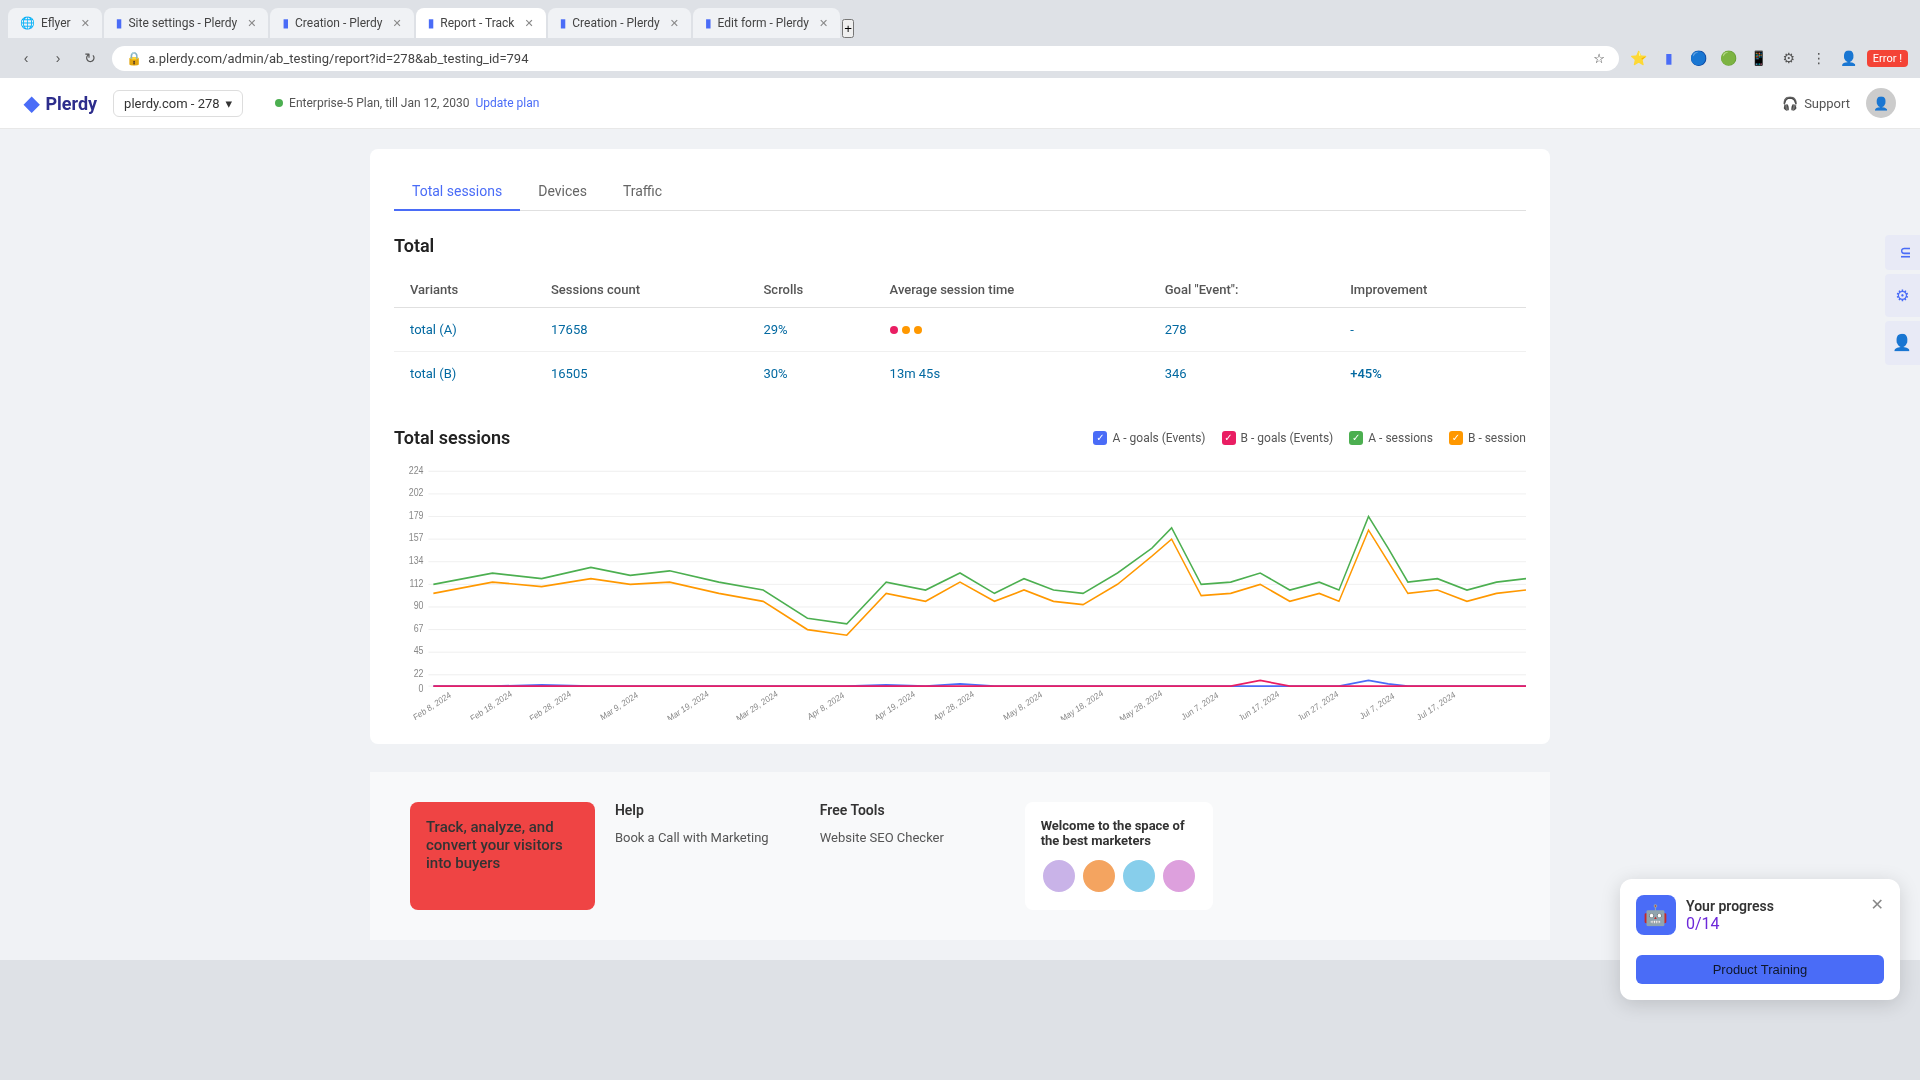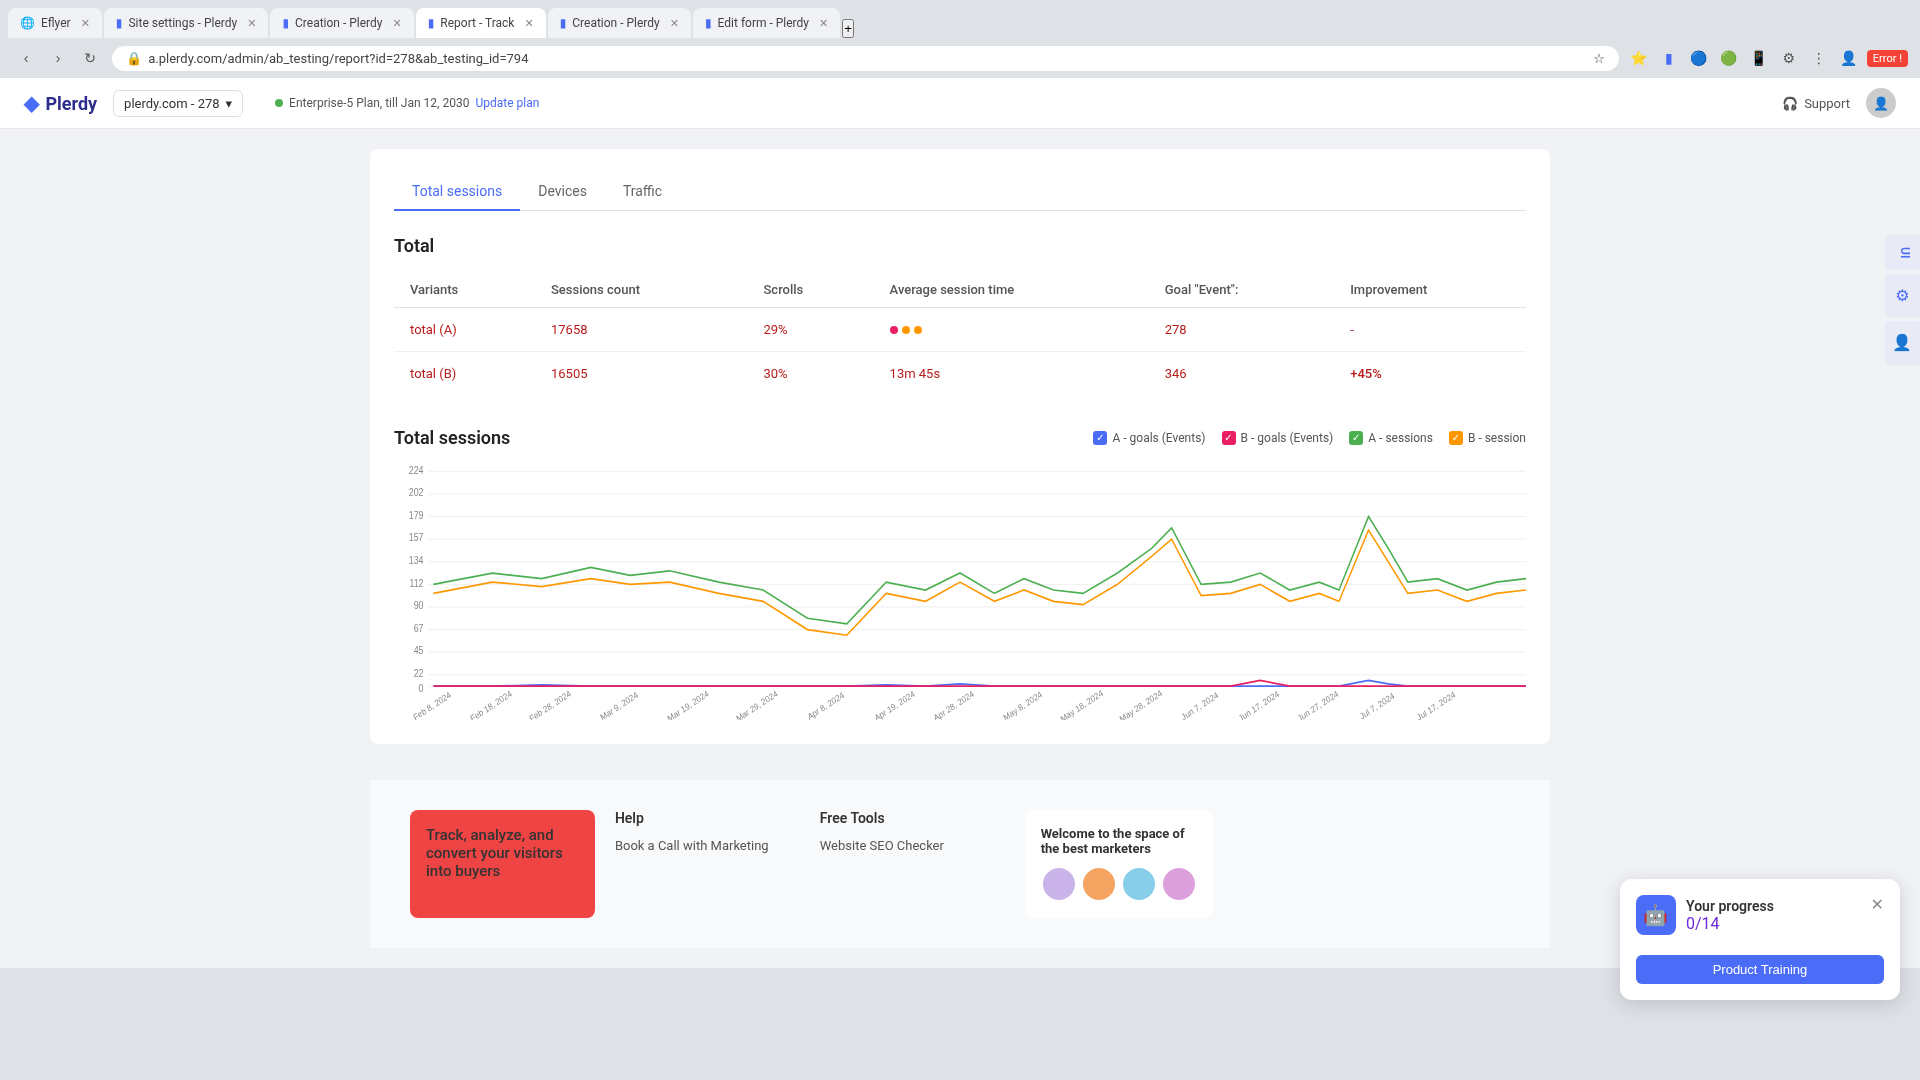--- a/index.html
+++ b/index.html
@@ -29,32 +29,32 @@
     .site-selector { display: flex; align-items: center; gap: 6px; border: 1px solid #ddd; border-radius: 6px; padding: 5px 10px; cursor: pointer; font-size: 13px; color: #333; }
     .plan-badge { display: flex; align-items: center; gap: 6px; font-size: 12px; color: #555; margin-left: 16px; }
     .plan-dot { width: 8px; height: 8px; border-radius: 50%; background: #4caf50; }
     .update-link { color: #4a6cf7; text-decoration: none; font-size: 12px; }
     .header-right { margin-left: auto; display: flex; align-items: center; gap: 16px; }
     .support-btn { display: flex; align-items: center; gap: 6px; font-size: 13px; color: #555; cursor: pointer; }
     .user-avatar { width: 30px; height: 30px; border-radius: 50%; background: #ccc; display: flex; align-items: center; justify-content: center; color: #666; }
 
     
     .main-content { padding: 20px 40px; max-width: 1260px; margin: 0 auto; }
-    .content-card { background: #fff; border-radius: 8px; padding: 24px; margin-bottom: 36px; }
+    .content-card { background: #fff; border-radius: 8px; padding: 24px; margin-bottom: 28px; }
 
     
     .tab-nav { display: flex; gap: 0; border-bottom: 1px solid #e0e0e0; margin-bottom: 24px; }
     .tab-nav-item { padding: 10px 18px; font-size: 14px; color: #666; cursor: pointer; border-bottom: 2px solid transparent; margin-bottom: -1px; }
     .tab-nav-item.active { color: #4a6cf7; border-bottom-color: #4a6cf7; }
 
     
     .section-title { font-size: 18px; font-weight: 600; color: #222; margin-bottom: 16px; }
     .data-table { width: 100%; border-collapse: collapse; }
     .data-table th { text-align: left; font-size: 13px; font-weight: 500; color: #555; padding: 10px 16px; border-bottom: 1px solid #e0e0e0; }
-    .data-table td { padding: 14px 16px; font-size: 13px; color: #b91c1c; border-bottom: 1px solid #f0f0f0; }
+    .data-table td { padding: 14px 16px; font-size: 13px; color: #0369a1; border-bottom: 1px solid #f0f0f0; }
     .data-table tr:last-child td { border-bottom: none; }
     .improvement-positive { color: #4caf50; font-weight: 500; }
     .dots-container { display: flex; gap: 4px; align-items: center; }
     .dot { width: 8px; height: 8px; border-radius: 50%; }
 
     
     .chart-container { margin-top: 16px; }
     .chart-legend { display: flex; gap: 16px; align-items: center; justify-content: center; margin-bottom: 12px; flex-wrap: wrap; }
     .legend-item { display: flex; align-items: center; gap: 5px; font-size: 12px; color: #555; }
 
@@ -62,21 +62,21 @@
     .right-sidebar { position: fixed; right: 0; top: 50%; transform: translateY(-50%); display: flex; flex-direction: column; gap: 2px; }
     .sidebar-tab { background: #e8eaf6; color: #4a6cf7; writing-mode: vertical-rl; padding: 12px 6px; font-size: 11px; cursor: pointer; border-radius: 4px 0 0 4px; }
 
     
     .progress-widget { position: fixed; bottom: 80px; right: 20px; background: #fff; border-radius: 12px; padding: 16px; box-shadow: 0 4px 20px rgba(0,0,0,0.15); width: 280px; }
     .progress-header { display: flex; align-items: flex-start; justify-content: space-between; margin-bottom: 12px; }
     .progress-robot { width: 40px; height: 40px; background: #4a6cf7; border-radius: 8px; display: flex; align-items: center; justify-content: center; font-size: 20px; }
     .progress-title { font-weight: 600; font-size: 14px; }
     .progress-count { font-size: 16px; color: #6d28d9; }
     .progress-close { cursor: pointer; color: #888; font-size: 16px; }
-    .progress-btn { background: #4a6cf7; color: #ffffff; border: none; border-radius: 6px; padding: 7px 30px; font-size: 13px; cursor: pointer; width: 100%; margin-top: 8px; }
+    .progress-btn { background: #4a6cf7; color: #0f172a; border: none; border-radius: 6px; padding: 7px 30px; font-size: 13px; cursor: pointer; width: 100%; margin-top: 8px; }
 
     
     .footer { background: #f8f9fa; padding: 30px 40px; display: grid; grid-template-columns: 1fr 1fr 1fr 1fr 1.5fr; gap: 20px; margin-top: 0; }
     .footer-col h4 { font-size: 14px; font-weight: 600; margin-bottom: 12px; color: #333; }
     .footer-col a { font-size: 13px; color: #555; text-decoration: none; display: block; margin-bottom: 6px; }
     .footer-tagline { background: #ef4444; border-radius: 8px; padding: 16px; }
     .welcome-col { background: #fff; border-radius: 8px; padding: 16px; }
 
     svg text { font-family: -apple-system, sans-serif; }
   </style>

